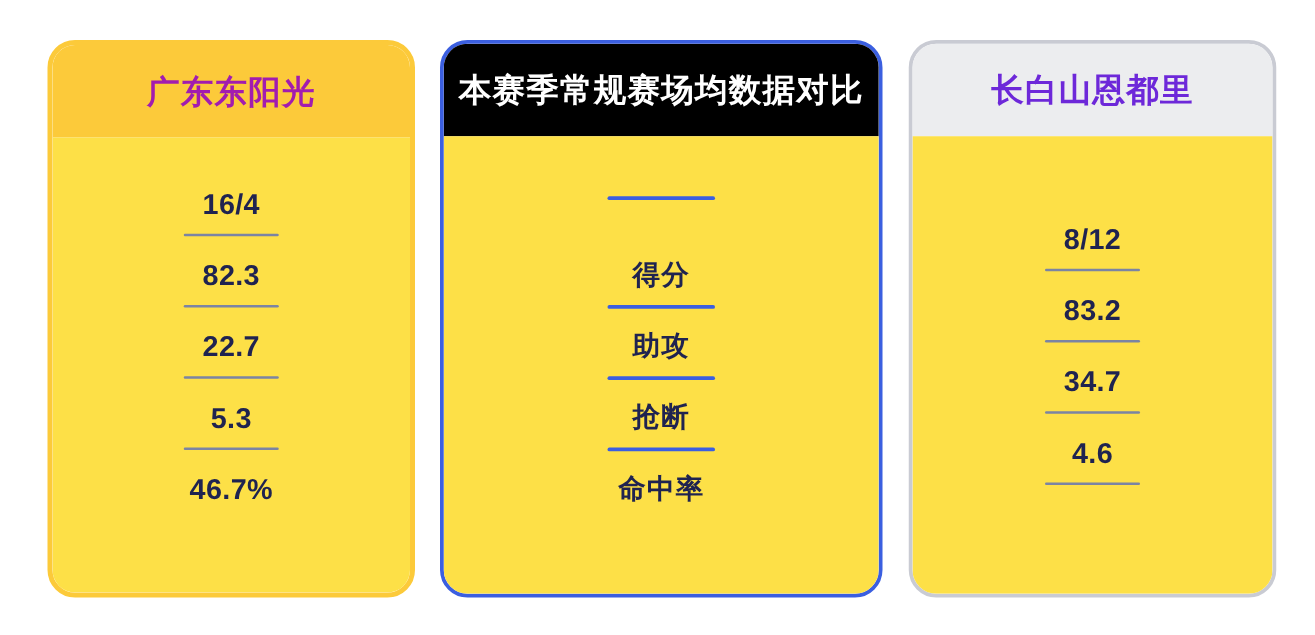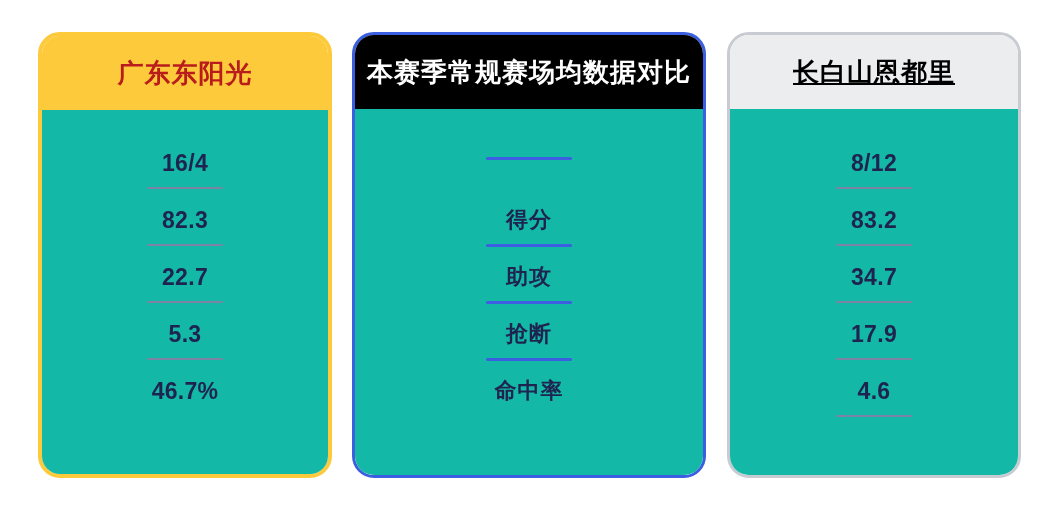--- a/index.html
+++ b/index.html
@@ -30,27 +30,27 @@
     flex:0 0 auto;
     height:74px;
     display:flex;
     align-items:center;
     justify-content:center;
     font-size:26px;
     font-weight:bold;
     letter-spacing:1px;
     white-space:nowrap;
   }
-  .card-left  .card-header{background:#FCCA3A;color:#b91c1c;}
+  .card-left  .card-header{background:#FCCA3A;color:#a21caf;}
   .card-mid   .card-header{background:#000000;color:#ffffff;}
-  .card-right .card-header{background:#ECEDEF;color:#000000;text-decoration:underline;}
+  .card-right .card-header{background:#ECEDEF;color:#6d28d9;}
 
   .card-body{
     flex:1 1 auto;
-    background:#14b8a6;
+    background:#fde047;
     display:flex;
     flex-direction:column;
     justify-content:center;
     padding:6px 0 10px 0;
     box-sizing:border-box;
   }
 
   .row{
     height:57px;
     display:flex;
@@ -149,23 +149,19 @@
       </div>
       <div class="row">
         <div class="val">83.2</div>
         <div class="rule"></div>
       </div>
       <div class="row">
         <div class="val">34.7</div>
         <div class="rule"></div>
       </div>
       <div class="row">
-        <div class="val">17.9</div>
-        <div class="rule"></div>
-      </div>
-      <div class="row">
         <div class="val">4.6</div>
         <div class="rule"></div>
       </div>
     </div>
   </div>
 
 </div>
 
 </body></html>

